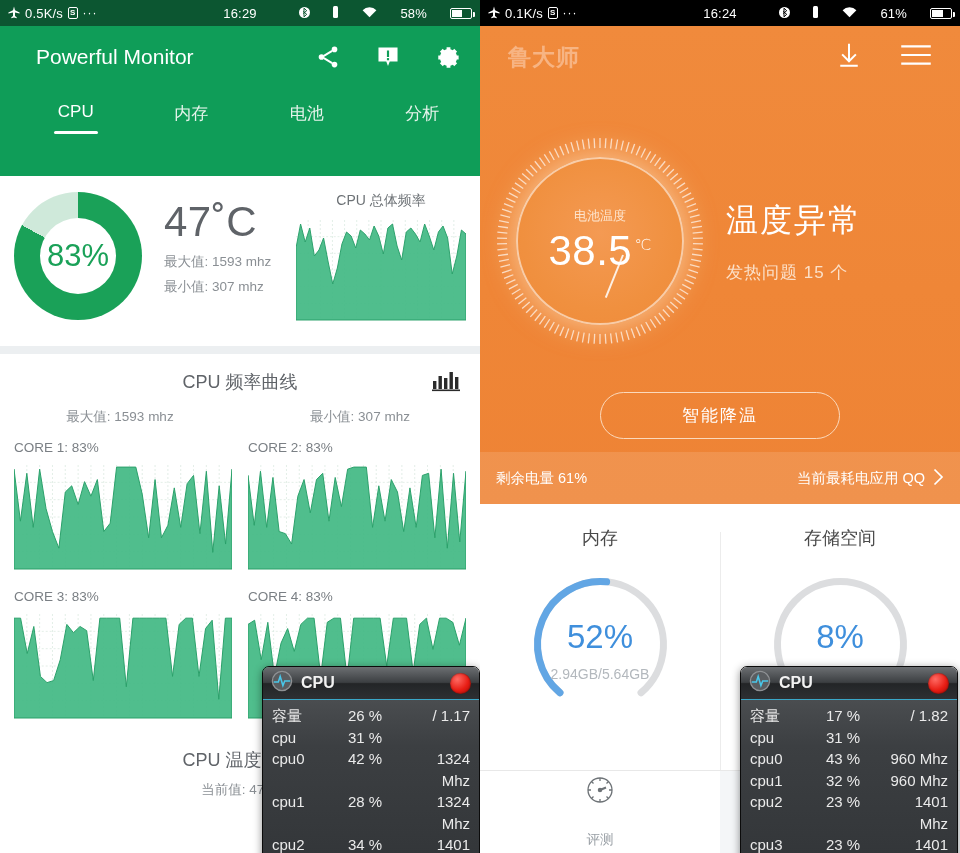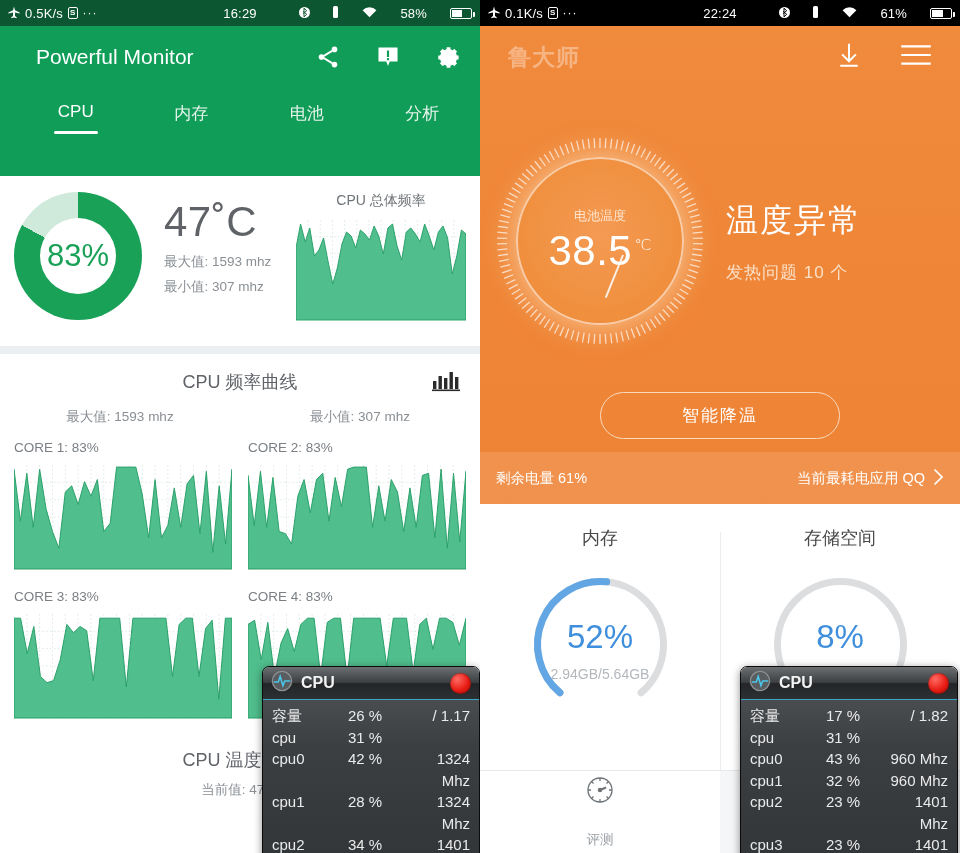--- a/index.html
+++ b/index.html
@@ -487,21 +487,21 @@
       <div class="sb-left">
         <span class="ic">
           <svg width="12" height="13" viewBox="0 0 12 13">
               <path d="M6 0.5 L7 4.2 L11.6 6.6 L11.6 7.6 L7 6.4 L7 10 L8.7 11.3 L8.7 12.2 L6 11.4 L3.3 12.2 L3.3 11.3 L5 10 L5 6.4 L0.4 7.6 L0.4 6.6 L5 4.2 Z" fill="#fff"></path>
             </svg>
         </span>
         <span>0.1K/s</span>
         <span class="box-s">S</span>
         <span style="letter-spacing:1px;font-size:12px;">···</span>
       </div>
-      <div class="sb-mid">22:24</div>
+      <div class="sb-mid">16:24</div>
       <div class="sb-right">
         <span class="ic">
           <svg width="11" height="13" viewBox="0 0 11 13">
               <circle cx="5.5" cy="6.5" r="5.5" fill="#fff"></circle>
               <path d="M5 2.2 L7.7 4.7 L4.2 7.6 M4.2 5.4 L7.7 8.3 L5 10.8 L5 2.2" stroke="#000" stroke-width="1" fill="none"></path>
             </svg>
         </span>
         <span class="ic">
           <svg width="6" height="12" viewBox="0 0 6 12">
               <rect x="0" y="0" width="5" height="12" rx="1.5" fill="#fff"></rect>
@@ -655,21 +655,21 @@
               <div class="g-label">电池温度</div>
               <div class="g-val">
                 <span>38.5</span><sup>℃</sup>
               </div>
             </div>
             <div class="g-needle"></div>
           </div>
         </div>
         <div class="ld-hero-text">
           <div class="ld-h1">温度异常</div>
-          <div class="ld-h2">发热问题 10 个</div>
+          <div class="ld-h2">发热问题 15 个</div>
         </div>
       </div>
 
       <div class="ld-btn-wrap">
         <div class="ld-btn">智能降温</div>
       </div>
 
       <div class="ld-strip">
         <span>剩余电量 61%</span>
         <span class="right">

